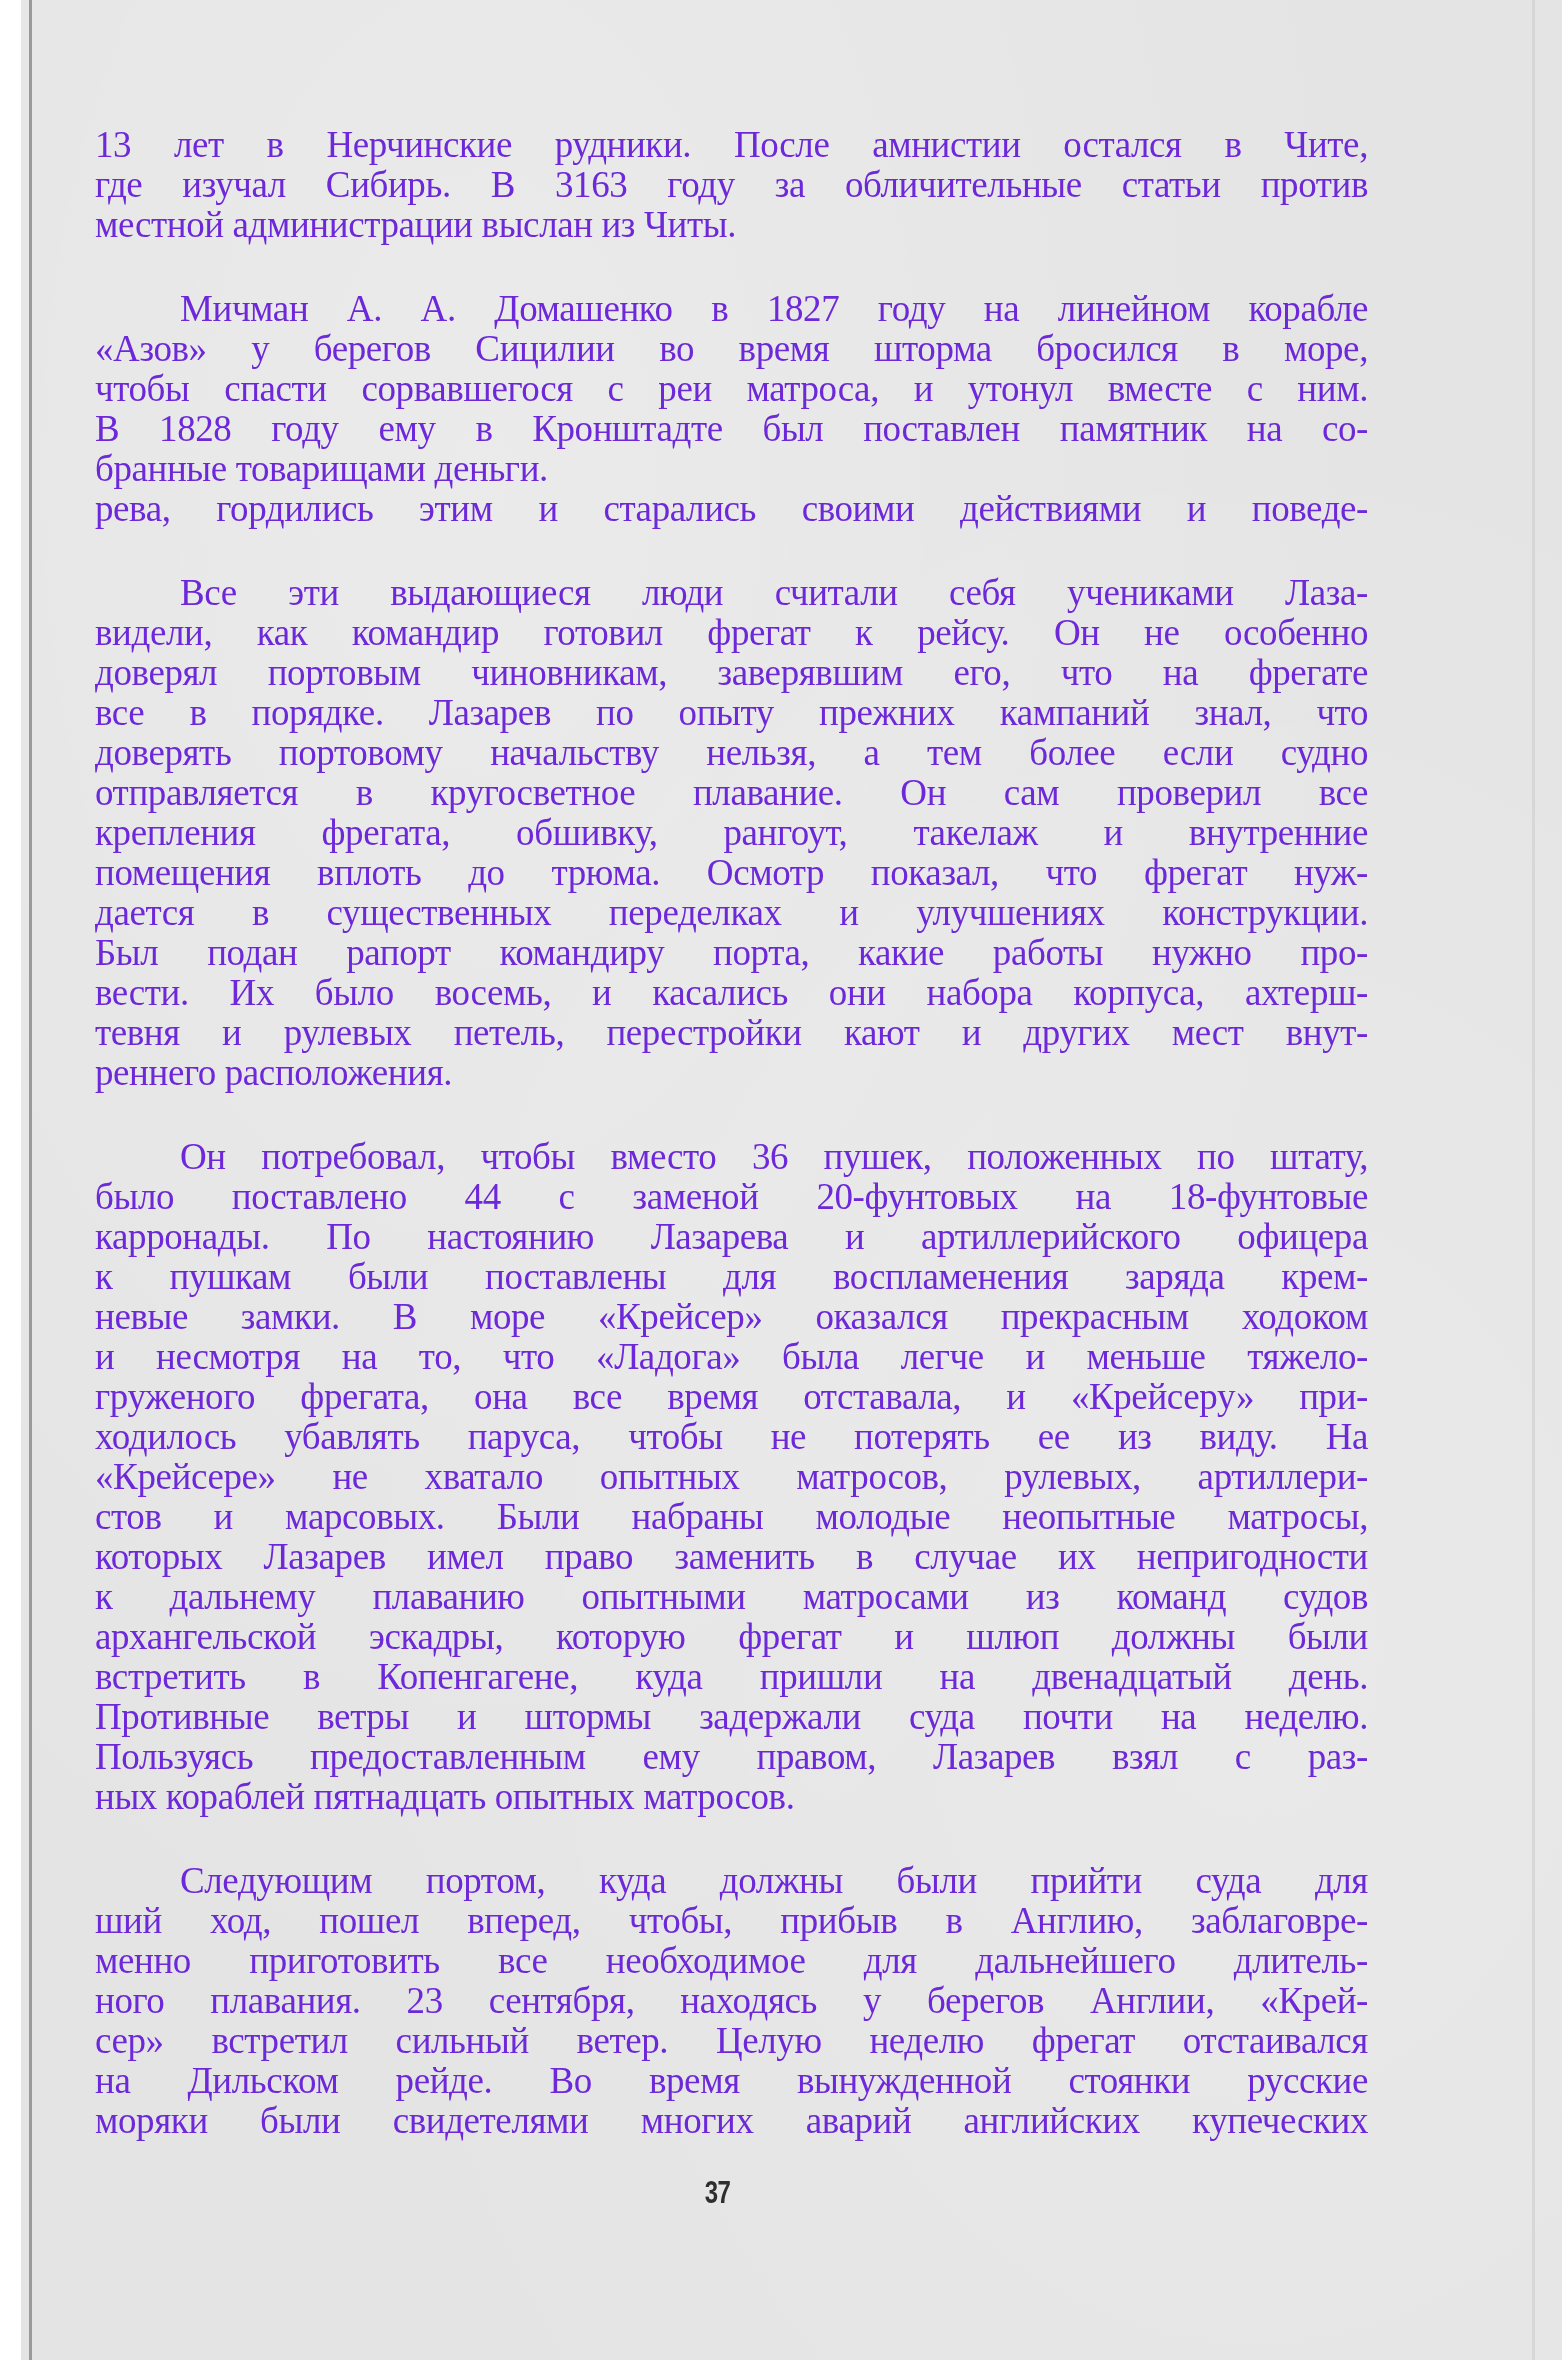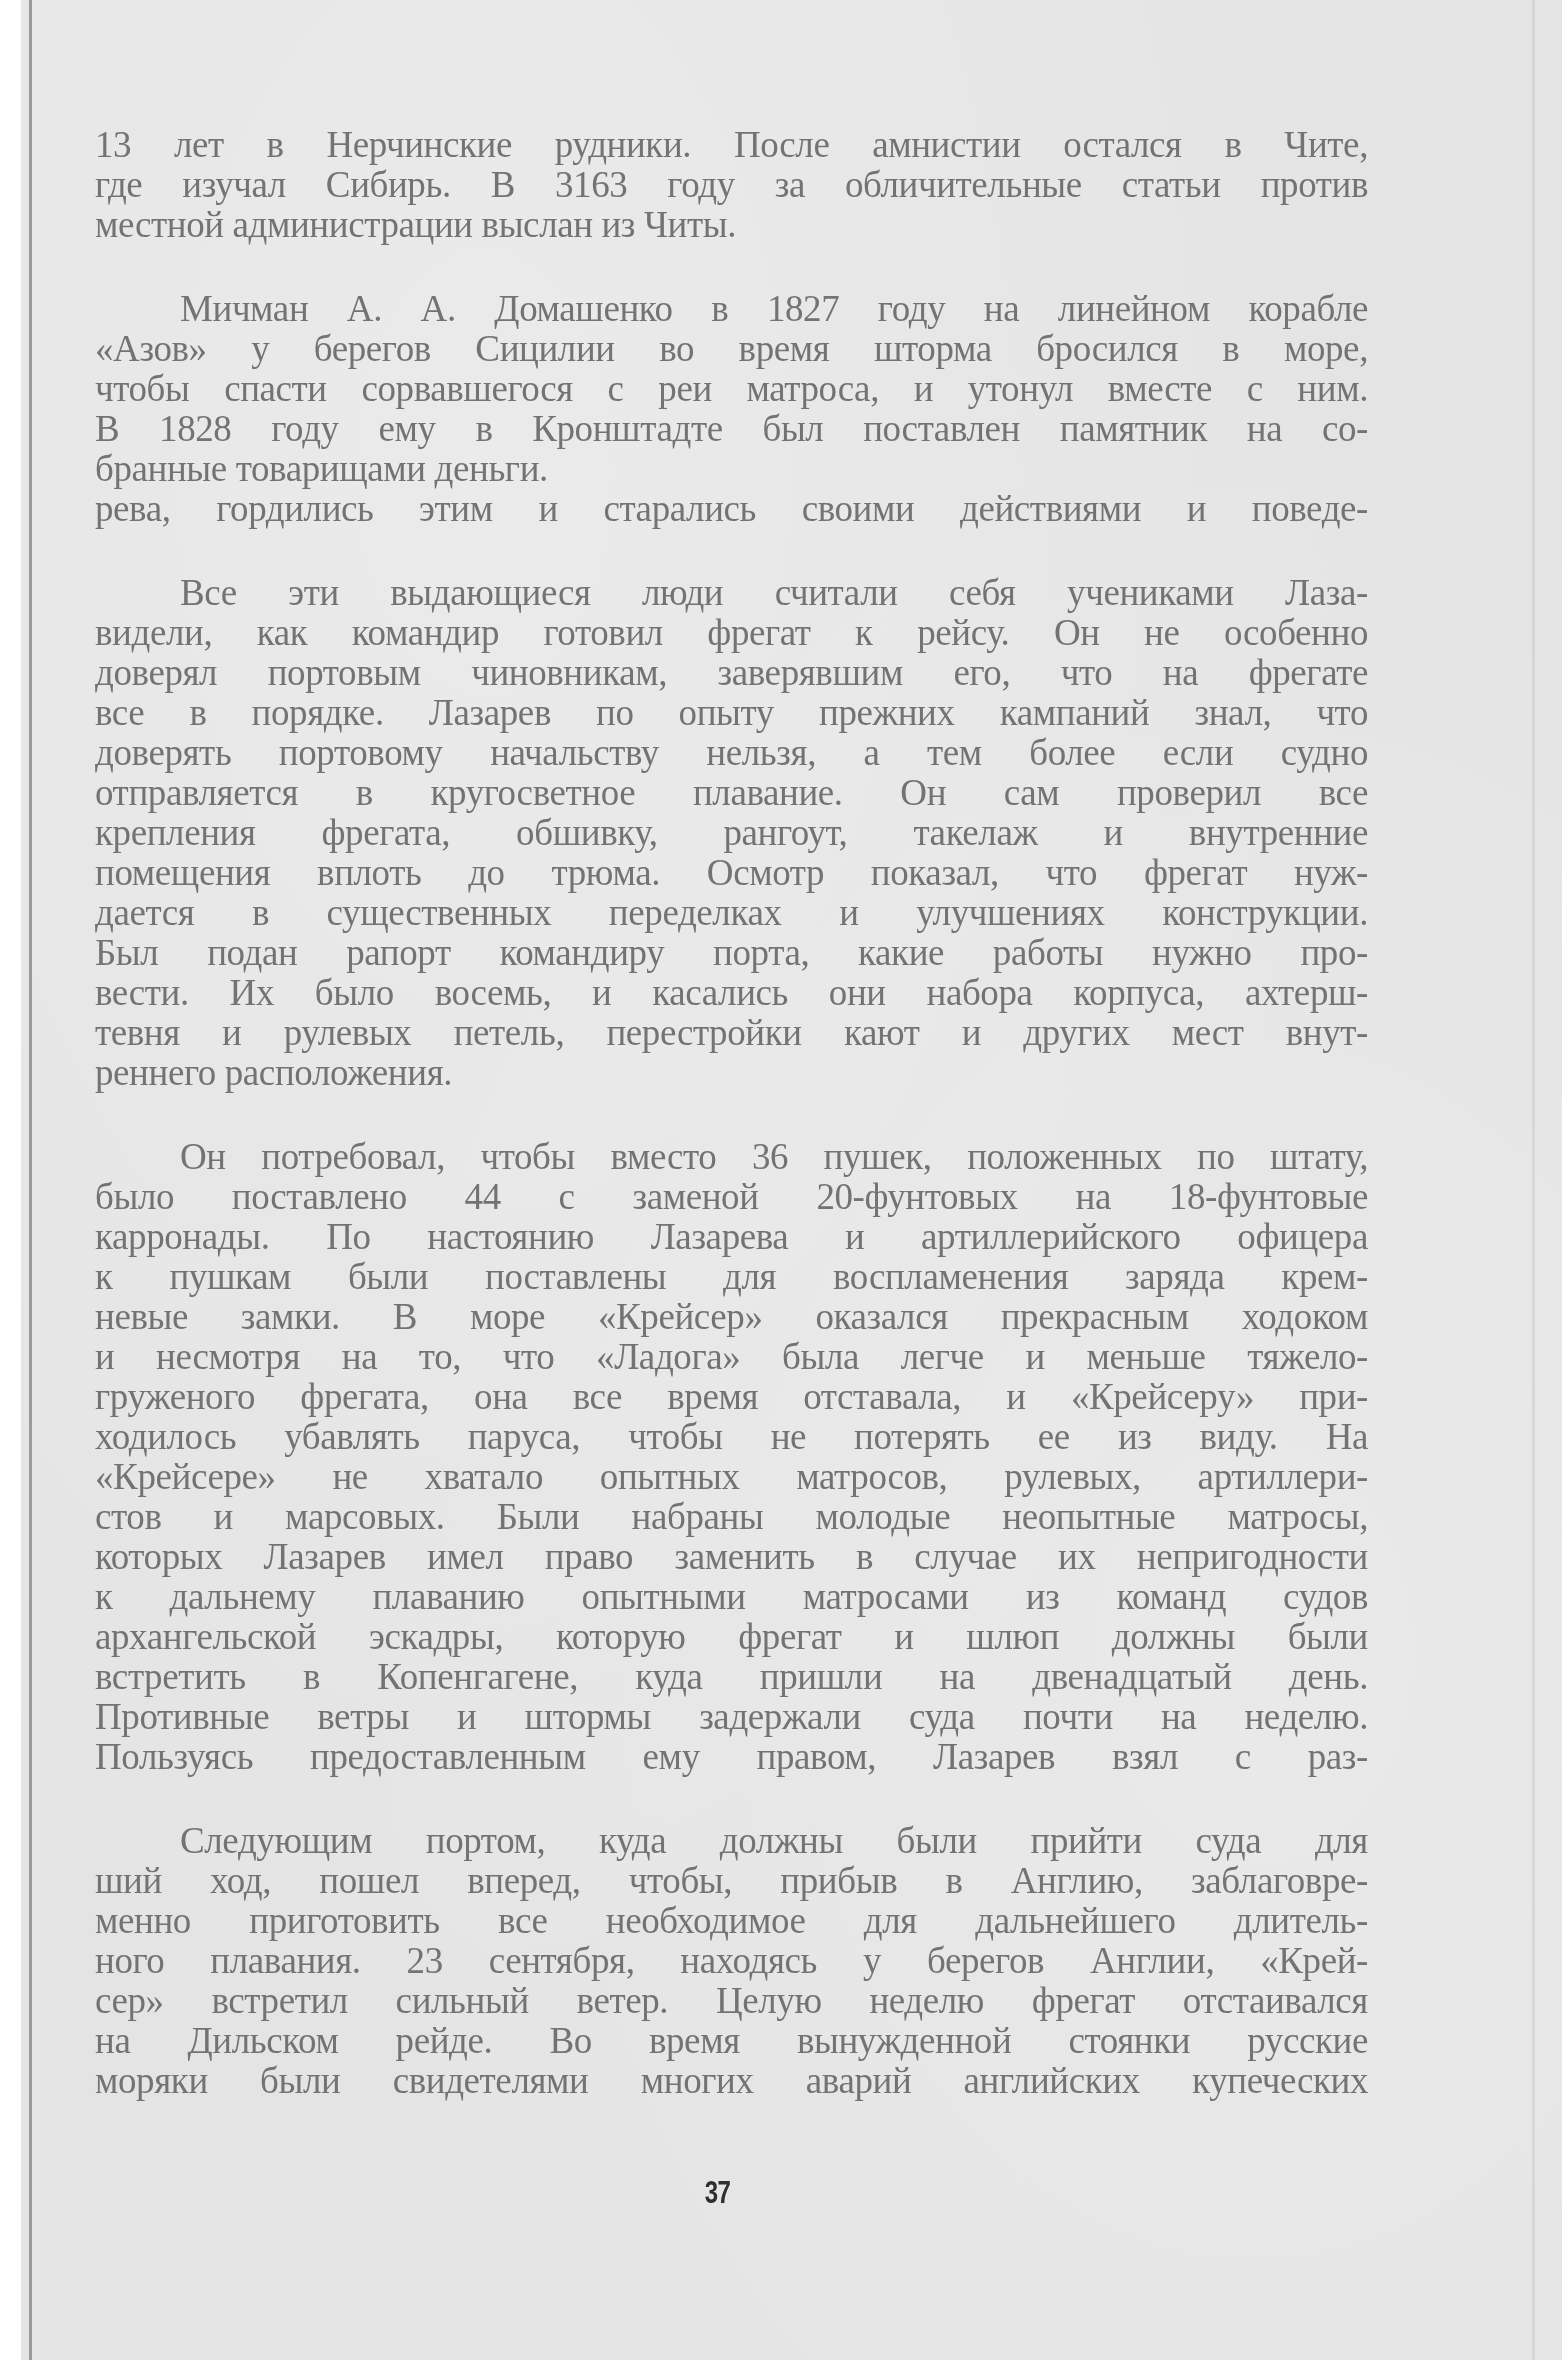--- a/index.html
+++ b/index.html
@@ -41,21 +41,21 @@
     background: rgba(200,200,200,0.5);
   }
   .text-block {
     position: absolute;
     left: 95px;
     top: 125px;
     width: 1273px;
     font-family: "Liberation Serif", "DejaVu Serif", serif;
     font-size: 37px;
     line-height: 40px;
-    color: #737373;
+    color: #6d28d9;
     transform-origin: 0 0;
   }
   .line {
     display: block;
     white-space: nowrap;
     text-align: justify;
     text-align-last: justify;
     width: 100%;
     height: 40px;
     overflow: visible;
@@ -139,20 +139,21 @@
     <span class="line">груженого фрегата, она все время отставала, и «Крейсеру» при-</span>
     <span class="line">ходилось убавлять паруса, чтобы не потерять ее из виду. На</span>
     <span class="line">«Крейсере» не хватало опытных матросов, рулевых, артиллери-</span>
     <span class="line">стов и марсовых. Были набраны молодые неопытные матросы,</span>
     <span class="line">которых Лазарев имел право заменить в случае их непригодности</span>
     <span class="line">к дальнему плаванию опытными матросами из команд судов</span>
     <span class="line">архангельской эскадры, которую фрегат и шлюп должны были</span>
     <span class="line">встретить в Копенгагене, куда пришли на двенадцатый день.</span>
     <span class="line">Противные ветры и штормы задержали суда почти на неделю.</span>
     <span class="line">Пользуясь предоставленным ему правом, Лазарев взял с раз-</span>
+    <span class="line last">ных кораблей пятнадцать опытных матросов.</span>
   </div>
 
   <div>
     <span class="line indent">Следующим портом, куда должны были прийти суда для</span>
     <span class="line">ший ход, пошел вперед, чтобы, прибыв в Англию, заблаговре-</span>
     <span class="line">менно приготовить все необходимое для дальнейшего длитель-</span>
     <span class="line">ного плавания. 23 сентября, находясь у берегов Англии, «Крей-</span>
     <span class="line">сер» встретил сильный ветер. Целую неделю фрегат отстаивался</span>
     <span class="line">на Дильском рейде. Во время вынужденной стоянки русские</span>
     <span class="line">моряки были свидетелями многих аварий английских купеческих</span>

